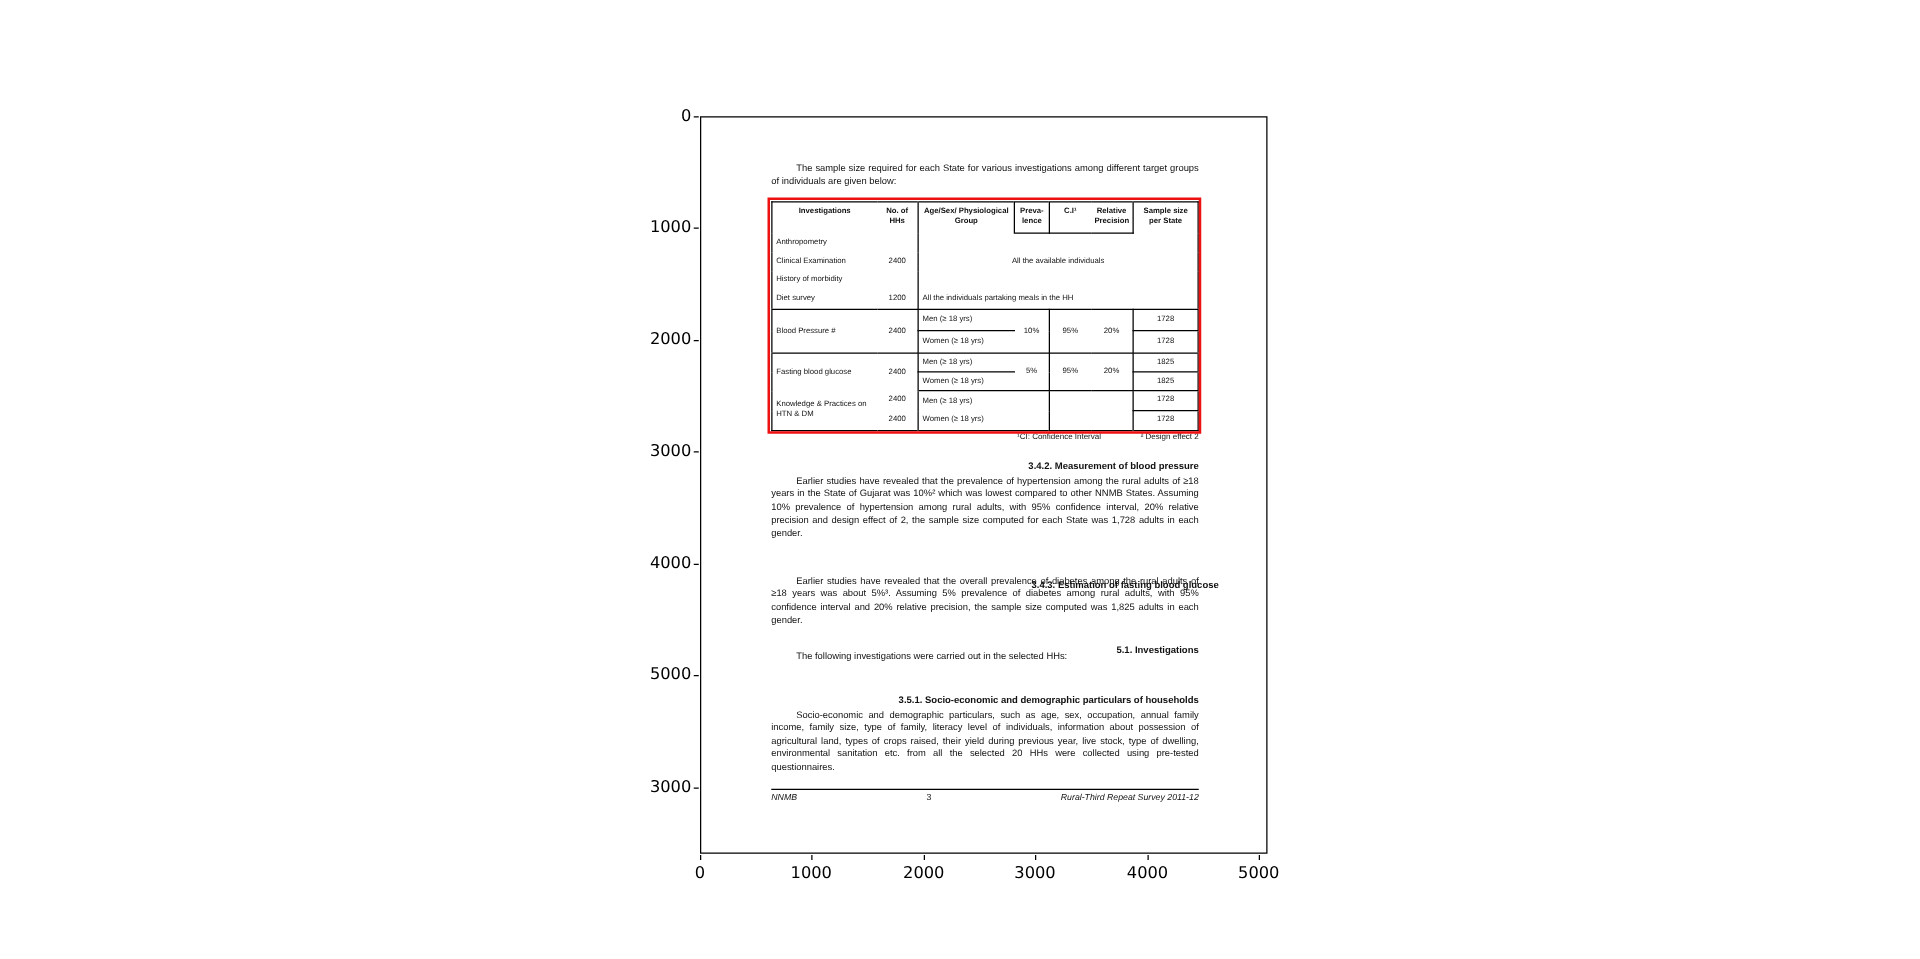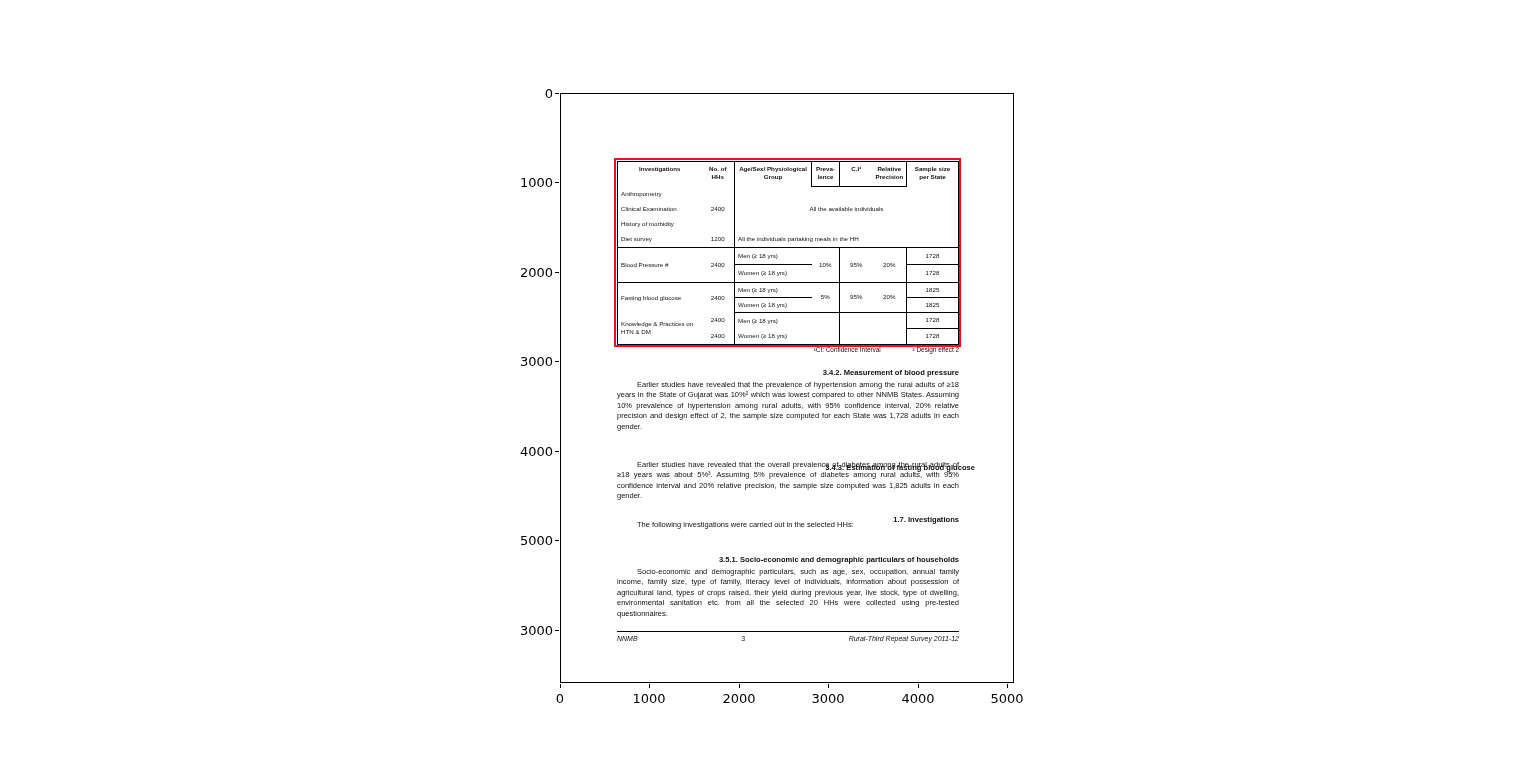--- a/index.html
+++ b/index.html
@@ -76,20 +76,21 @@
   <span class="tick-label xtick" style="left:560px">0</span>
   <span class="tick-label xtick" style="left:649px">1000</span>
   <span class="tick-label xtick" style="left:739px">2000</span>
   <span class="tick-label xtick" style="left:828px">3000</span>
   <span class="tick-label xtick" style="left:918px">4000</span>
   <span class="tick-label xtick" style="left:1007px">5000</span>
 
   <div class="axes">
     <div class="doc-col">
 
+      <p class="blk intro" style="top:36px">The sample size required for each State for various investigations among different target groups of individuals are given below:</p>
 
       <div class="table-wrap">
         <div class="annot" style="border-color: rgb(238, 17, 17);"></div>
         <table class="sst">
           <colgroup>
             <col style="width:84px">
               <col style="width:33px">
               <col style="width:77px">
             <col style="width:28px">
               <col style="width:33px">
@@ -171,21 +172,21 @@
         <span>¹CI: Confidence Interval</span>
         <span class="fn2">² Design effect 2</span>
       </p>
 
       <h3 class="blk sec-h" style="top:274px;margin:0">3.4.2. Measurement of blood pressure</h3>
       <p class="blk para" style="top:286px">Earlier studies have revealed that the prevalence of hypertension among the rural adults of ≥18 years in the State of Gujarat was 10%² which was lowest compared to other NNMB States. Assuming 10% prevalence of hypertension among rural adults, with 95% confidence interval, 20% relative precision and design effect of 2, the sample size computed for each State was 1,728 adults in each gender.</p>
 
       <h3 class="blk sec-h" style="top:353px;margin:16px">3.4.3. Estimation of fasting blood glucose</h3>
       <p class="blk para" style="top:366px">Earlier studies have revealed that the overall prevalence of diabetes among the rural adults of ≥18 years was about 5%³. Assuming 5% prevalence of diabetes among rural adults, with 95% confidence interval and 20% relative precision, the sample size computed was 1,825 adults in each gender.</p>
 
-      <h3 class="blk sec-h" style="top:421px;margin:0">1.7. Investigations</h3>
+      <h3 class="blk sec-h" style="top:421px;margin:0">5.1. Investigations</h3>
       <p class="blk para" style="top:426px">The following investigations were carried out in the selected HHs:</p>
 
       <h3 class="blk sec-h" style="top:461px;margin:0">3.5.1. Socio-economic and demographic particulars of households</h3>
       <p class="blk para" style="top:473px">Socio-economic and demographic particulars, such as age, sex, occupation, annual family income, family size, type of family, literacy level of individuals, information about possession of agricultural land, types of crops raised, their yield during previous year, live stock, type of dwelling, environmental sanitation etc. from all the selected 20 HHs were collected using pre-tested questionnaires.</p>
 
       <div class="footer-rule" style="top:537px"></div>
       <div class="footer-row" style="top:540px">
         <span class="it">NNMB</span>
         <span>3</span>
         <span class="it">Rural-Third Repeat Survey 2011-12</span>

